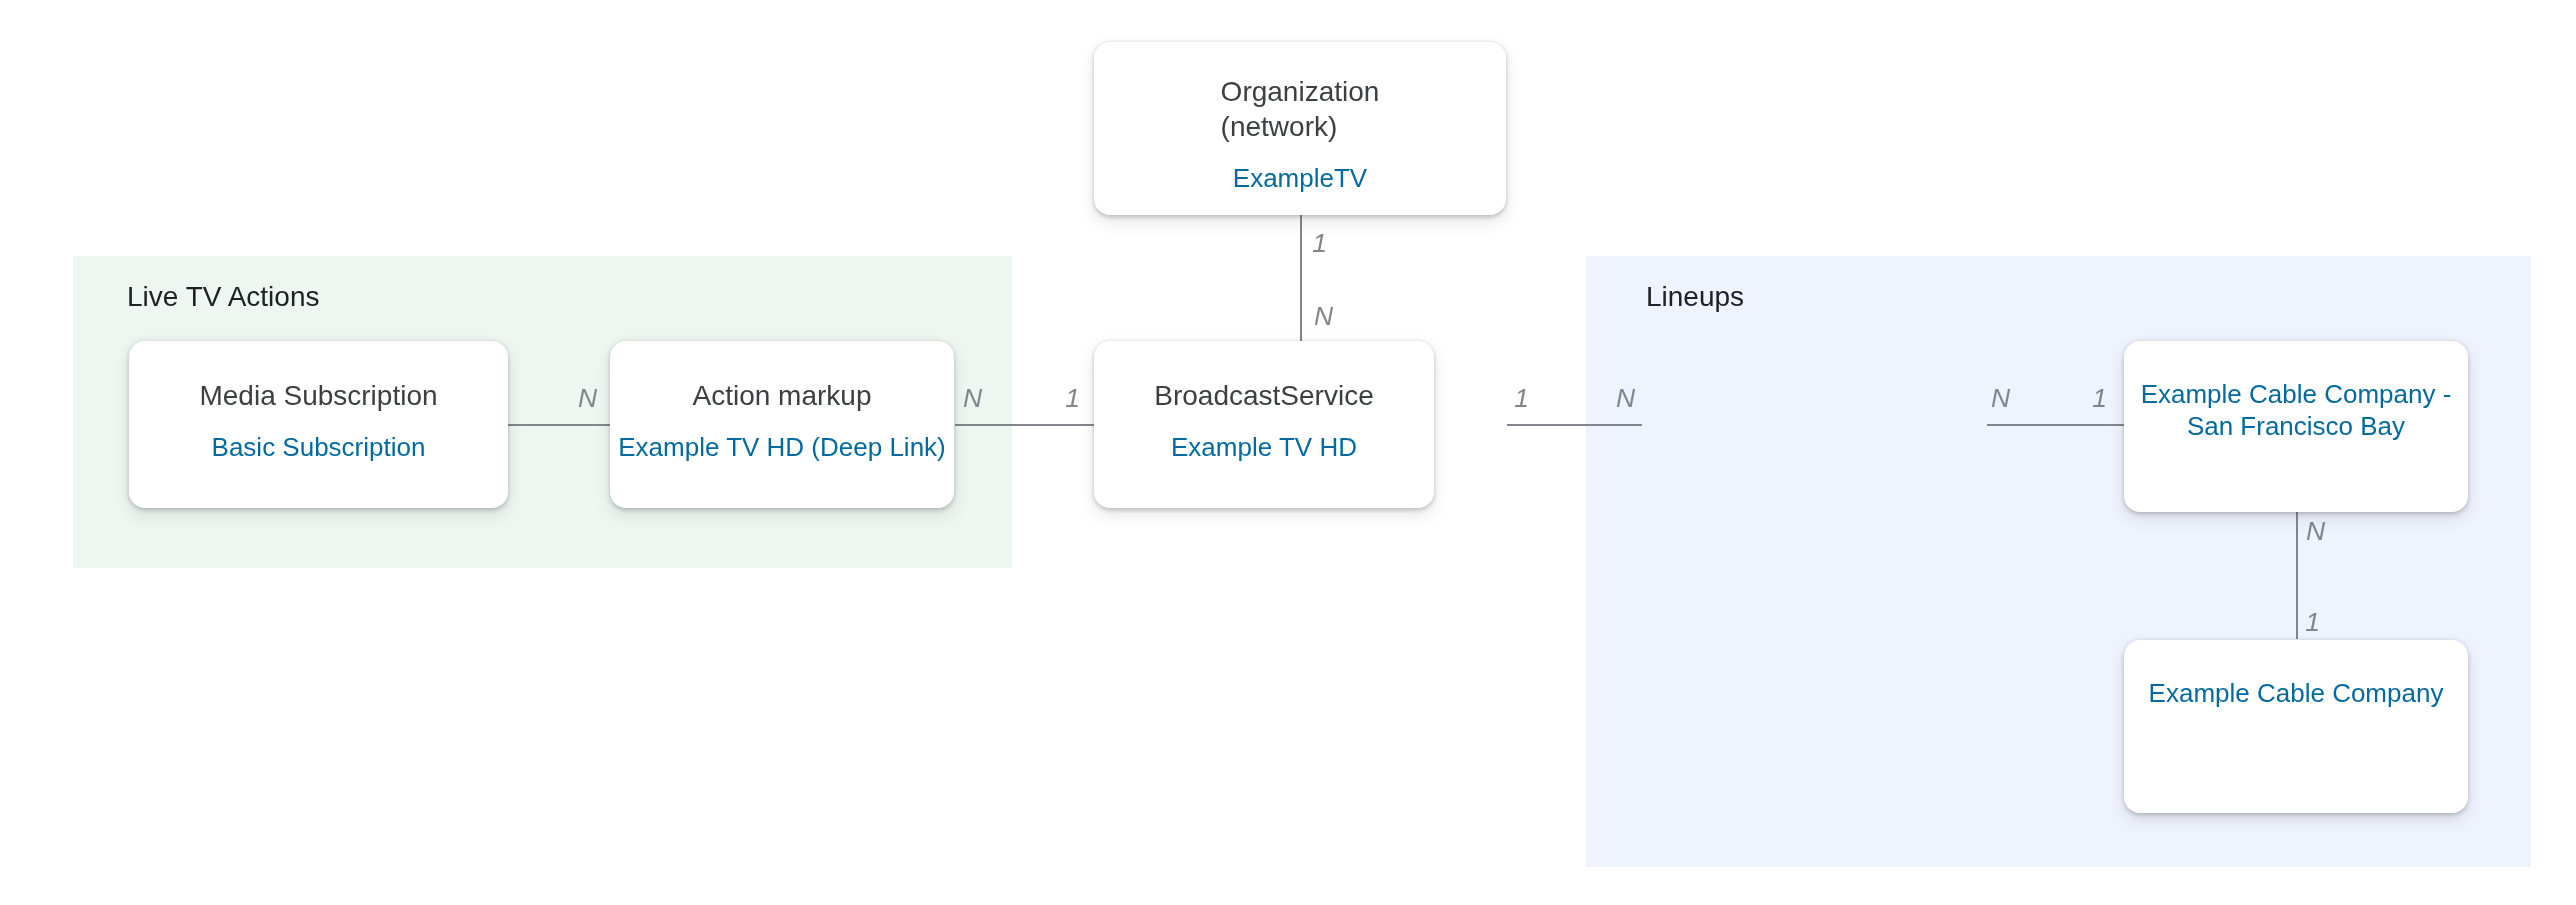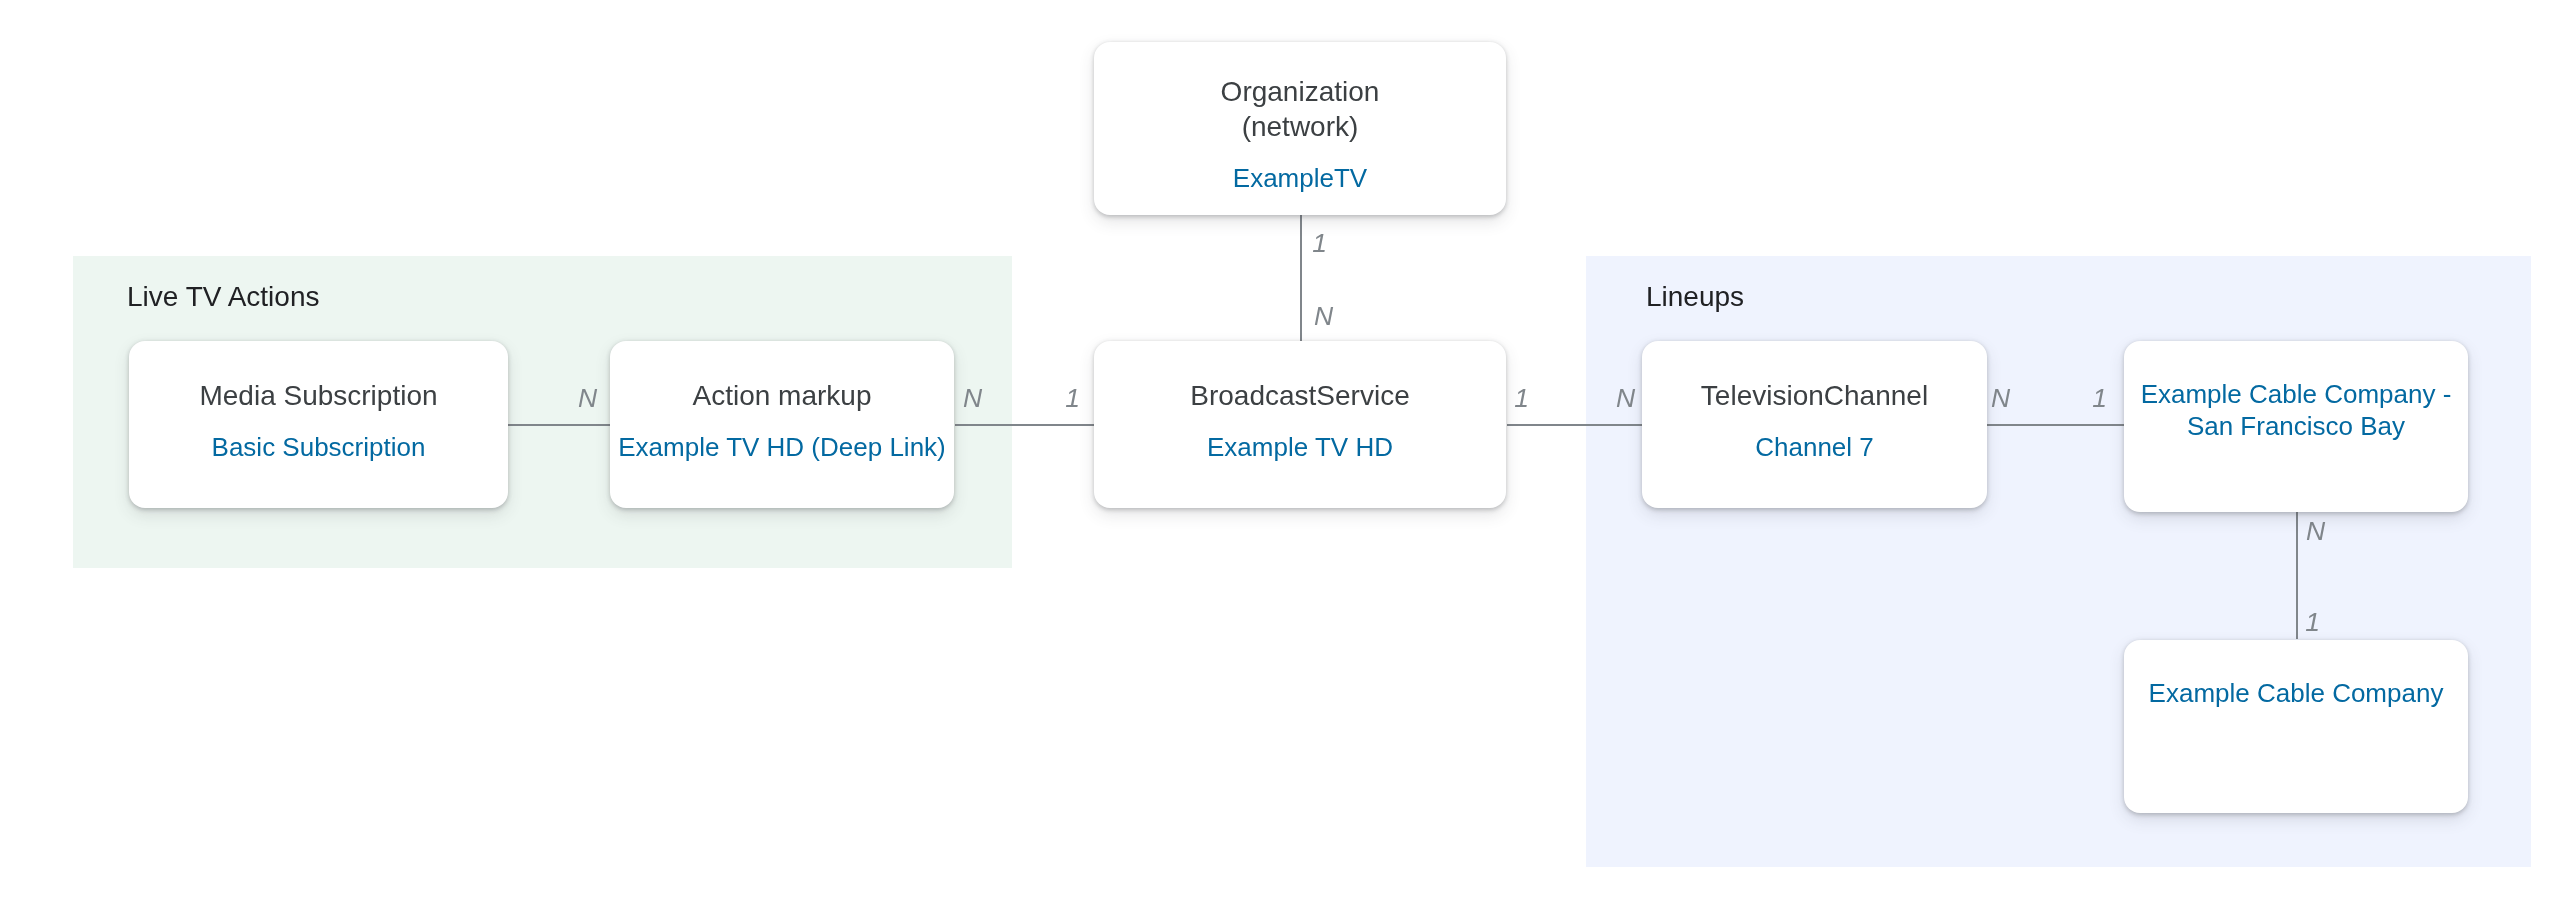--- a/index.html
+++ b/index.html
@@ -38,35 +38,35 @@
     display: flex;
     flex-direction: column;
     align-items: center;
     padding-top: 37px;
     gap: 17.7px;
   }
   .node-title {
     font-size: 28px;
     line-height: 35px;
     color: #3c4043;
-    text-align: center;
+    text-align: left;
     white-space: pre;
   }
   .node-subtitle {
     font-size: 26px;
     line-height: 32px;
     color: #0369a1;
     text-align: center;
     white-space: pre;
   }
 
   #node-org-network   { left: 1094px; top: 42px;  width: 412px; height: 173px; padding-top: 32px; }
   #node-media         { left: 129px;  top: 341px; width: 379px; height: 167px; }
   #node-action        { left: 610px;  top: 341px; width: 344px; height: 167px; }
-  #node-broadcast     { left: 1094px; top: 341px; width: 412px; height: 167px; }
+  #node-broadcast     { left: 1094px; top: 341px; width: 340px; height: 167px; }
   #node-tv            { left: 1642px; top: 341px; width: 345px; height: 167px; }
   #node-cable         { left: 2124px; top: 341px; width: 344px; height: 171px; }
   #node-operator      { left: 2124px; top: 640px; width: 344px; height: 173px; }
 
   
   .line { position: absolute; background: #80868b; }
   .line-h { height: 1.8px; }
   .line-v { width: 1.8px; }
   #line-network-broadcast   { left: 1300px; top: 215px; height: 127px; }
   #line-media-action        { left: 474px;  top: 424px; width: 136px; }
@@ -150,24 +150,20 @@
   <div class="node" id="node-action">
     <div class="node-title">Action markup</div>
     <div class="node-subtitle">Example TV HD (Deep Link)</div>
   </div>
 
   <div class="node" id="node-broadcast">
     <div class="node-title">BroadcastService</div>
     <div class="node-subtitle">Example TV HD</div>
   </div>
 
-  <div class="node" id="node-tv">
-    <div class="node-title">TelevisionChannel</div>
-    <div class="node-subtitle">Channel 7</div>
-  </div>
 
   <div class="node" id="node-cable">
     <div class="node-subtitle">Example Cable Company -
 San Francisco Bay</div>
   </div>
 
   <div class="node" id="node-operator">
     <div class="node-subtitle">Example Cable Company</div>
   </div>
 

